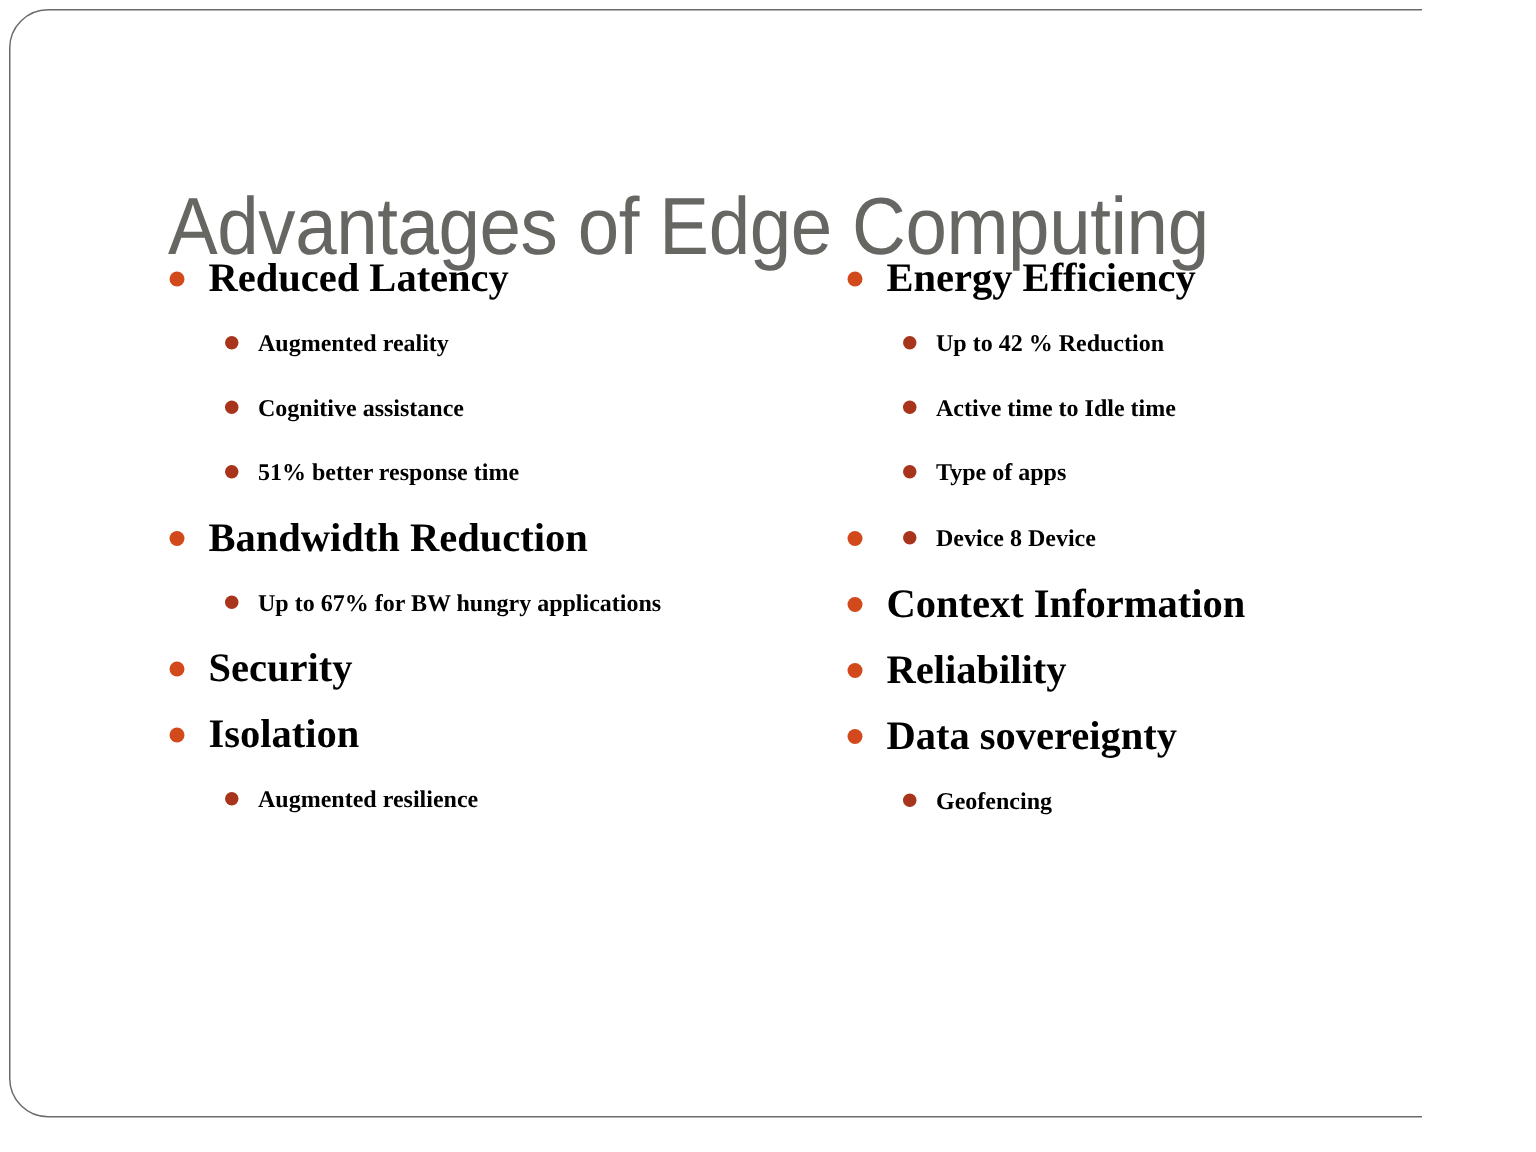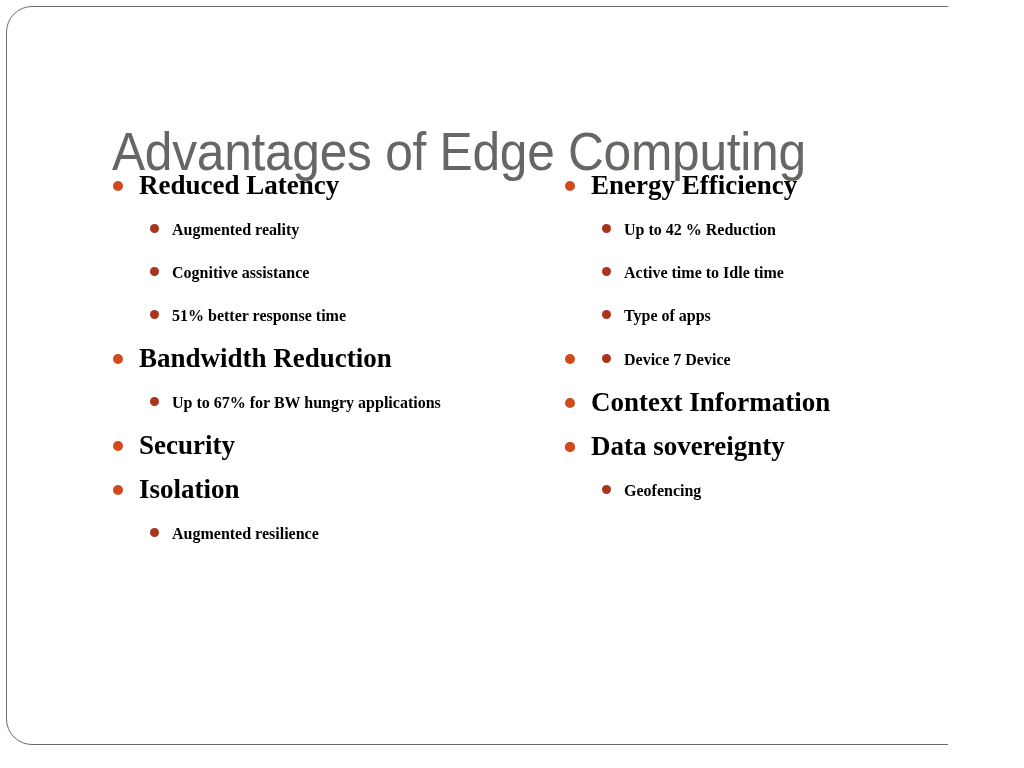--- a/index.html
+++ b/index.html
@@ -144,24 +144,24 @@
     <div class="column" id="column-right">
       <ul class="bullet-list">
           <li class="bullet-l1"><span class="bullet-dot"></span><span class="bullet-text">Energy Efficiency</span></li>
           <ul class="sub-list">
             <li class="bullet-l2"><span class="bullet-dot"></span><span class="bullet-text">Up to 42 % Reduction</span></li>
             <li class="bullet-l2"><span class="bullet-dot"></span><span class="bullet-text">Active time to Idle time</span></li>
             <li class="bullet-l2"><span class="bullet-dot"></span><span class="bullet-text">Type of apps</span></li>
           </ul>
           <li class="bullet-l1"><span class="bullet-dot"></span></li>
           <ul class="sub-list">
-            <li class="bullet-l2"><span class="bullet-dot"></span><span class="bullet-text">Device 7 Device</span></li>
+            <li class="bullet-l2"><span class="bullet-dot"></span><span class="bullet-text">Device 8 Device</span></li>
           </ul>
           <li class="bullet-l1"><span class="bullet-dot"></span><span class="bullet-text">Context Information</span></li>
-          <li class="bullet-l1"><span class="bullet-dot"></span></li>
+          <li class="bullet-l1"><span class="bullet-dot"></span><span class="bullet-text">Reliability</span></li>
           <li class="bullet-l1"><span class="bullet-dot"></span><span class="bullet-text">Data sovereignty</span></li>
           <ul class="sub-list">
             <li class="bullet-l2"><span class="bullet-dot"></span><span class="bullet-text">Geofencing</span></li>
           </ul>
         </ul>
     </div>
 
   </div>
 </div>
 

